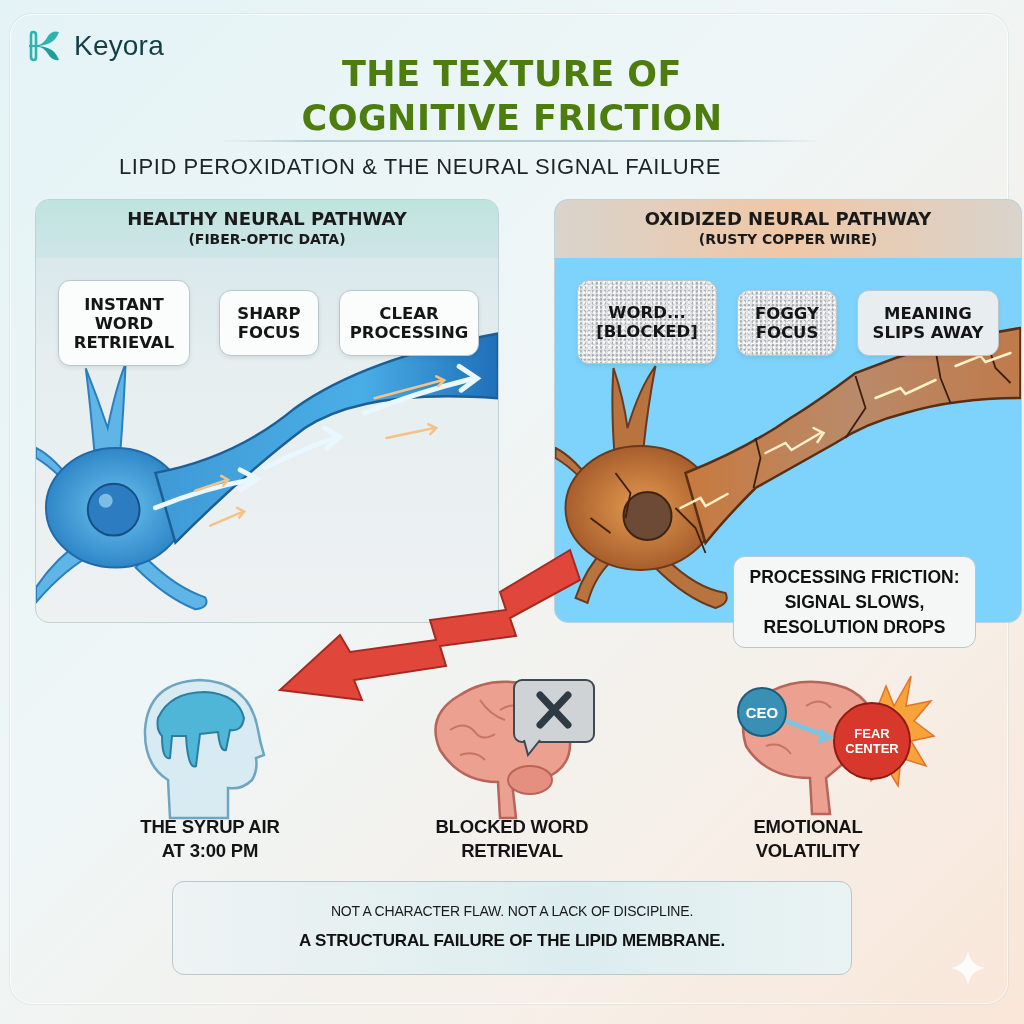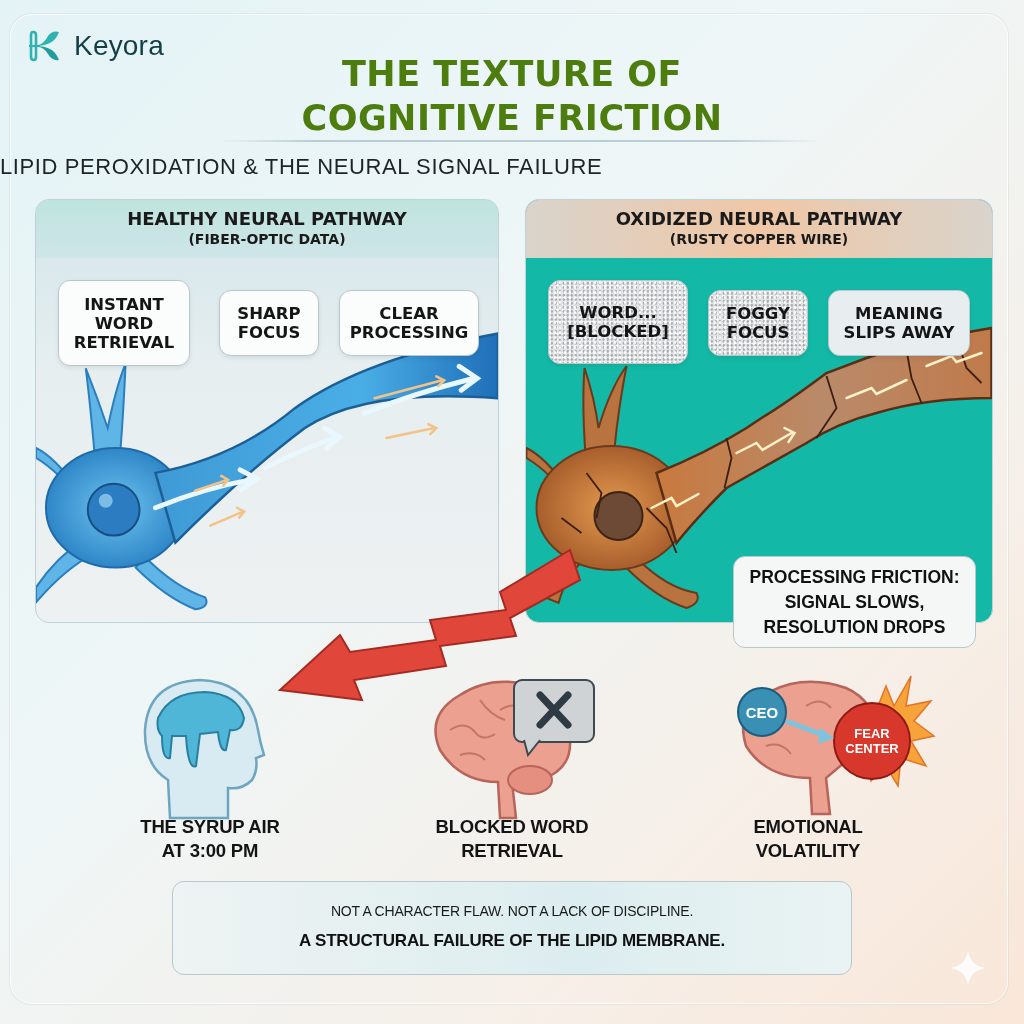--- a/index.html
+++ b/index.html
@@ -21,31 +21,31 @@
   .logo-text { font-size: 28px; color: #123f45; font-weight: 500; letter-spacing: 0.2px; }
 
   
   .title {
     position: absolute; left: 0; width: 1024px; top: 52px; text-align: center;
     font-family: "DejaVu Sans", sans-serif; font-weight: bold; font-size: 35px; line-height: 44px;
     color: #4d7c0f; letter-spacing: 0.5px;
   }
   .title-divider { position: absolute; left: 220px; top: 140px; width: 600px; height: 2px; background: linear-gradient(90deg, transparent, #b9cfd3 15%, #b9cfd3 85%, transparent); }
   .subtitle {
-    position: absolute; left: 0; width: 840px; top: 154px; 
+    position: absolute; left: 0; width: 840px; top: 154px; text-align: center;
     font-size: 22px; letter-spacing: 0.6px; color: #1d2326;
   }
 
   
   .panel {
     position: absolute; top: 199px; height: 424px; border-radius: 14px; overflow: hidden;
     border: 1px solid #bfd2d7;
   }
   .panel.healthy { left: 35px; width: 464px; background: linear-gradient(180deg, #d4e6ea 0%, #e6eef0 40%, #eef1f2 100%); }
-  .panel.oxidized { left: 525px; width: 468px; background: #14b8a6; }
+  .panel.oxidized { left: 554px; width: 468px; background: #7dd3fc; }
   .panel-head { height: 58px; text-align: center; padding-top: 8px; }
   .healthy .panel-head { background: linear-gradient(180deg, #bfe4de 0%, #cfe5e8 100%); }
   .oxidized .panel-head { background: linear-gradient(90deg, #d9d4cc, #f0c7a6 50%, #d9d4cc); }
   .panel-title { font-family: "DejaVu Sans", sans-serif; font-weight: bold; font-size: 18px; color: #1a1a1a; line-height: 22px; }
   .panel-sub { font-family: "DejaVu Sans", sans-serif; font-weight: bold; font-size: 14px; color: #1a1a1a; line-height: 18px; }
   .panel-art { position: absolute; left: 0; top: 58px; width: 100%; height: 366px; }
 
   
   .bubble {
     position: absolute; background: #fbfcfc; border: 1.5px solid #b9c8cc; border-radius: 12px;

